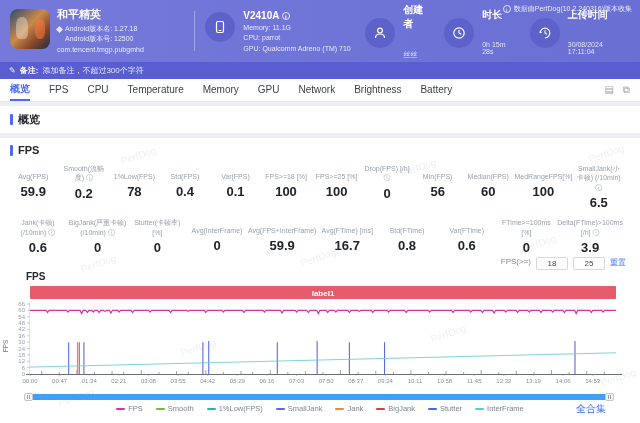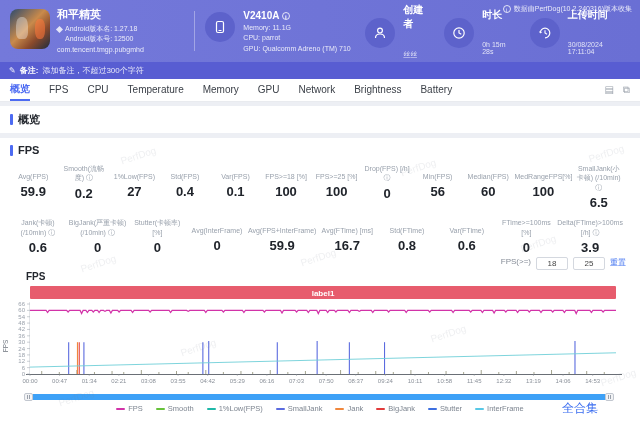--- a/index.html
+++ b/index.html
@@ -65,21 +65,21 @@
   .chart-title { font-size:10px; font-weight:bold; color:#23272e; margin:0 0 0 26px; height:13px; }
   .chart-wrap { position:relative; }
   .scrollbar { height:8px; margin:1px 26px 0 24px; position:relative; display:flex; align-items:center; }
   .sb-track { position:absolute; left:8px; right:8px; height:6px; background:#3da1f7; border-radius:1px; }
   .sb-handle { width:9px; height:8px; background:#f2f3f5; border:1px solid #c2c7cf; border-radius:2px; position:relative; z-index:1; display:flex; align-items:center; justify-content:center; gap:1px; }
   .sb-handle i { display:block; width:1px; height:4px; background:#9aa1ab; }
   .sb-handle.right { margin-left:auto; }
   .legend { display:flex; align-items:center; justify-content:center; gap:13px; height:15px; font-size:7.5px; color:#7d8590; position:relative; }
   .lg-item { display:flex; align-items:center; gap:3px; cursor:pointer; }
   .lg-dash { width:9px; height:2px; border-radius:1px; display:inline-block; }
-  .legend-all { position:absolute; right:42px; color:#3a6df0; font-size:12px; cursor:pointer; }
+  .legend-all { position:absolute; right:34px; color:#3a6df0; font-size:10px; cursor:pointer; }
 
   .watermark { position:absolute; font-size:10px; color:rgba(120,130,145,.13); transform:rotate(-18deg); pointer-events:none; white-space:nowrap; z-index:5; }
 </style>
 </head>
 <body>
 
 <div class="page">
 
   <div class="header">
     <div class="app-block">
@@ -193,21 +193,21 @@
         <div class="mcell">
           <div class="mlabel">Avg(FPS)</div>
           <div class="mval">59.9</div>
         </div>
         <div class="mcell">
           <div class="mlabel">Smooth(流畅度) ⓘ</div>
           <div class="mval">0.2</div>
         </div>
         <div class="mcell">
           <div class="mlabel">1%Low(FPS)</div>
-          <div class="mval">27</div>
+          <div class="mval">78</div>
         </div>
         <div class="mcell">
           <div class="mlabel">Std(FPS)</div>
           <div class="mval">0.4</div>
         </div>
         <div class="mcell">
           <div class="mlabel">Var(FPS)</div>
           <div class="mval">0.1</div>
         </div>
         <div class="mcell">

